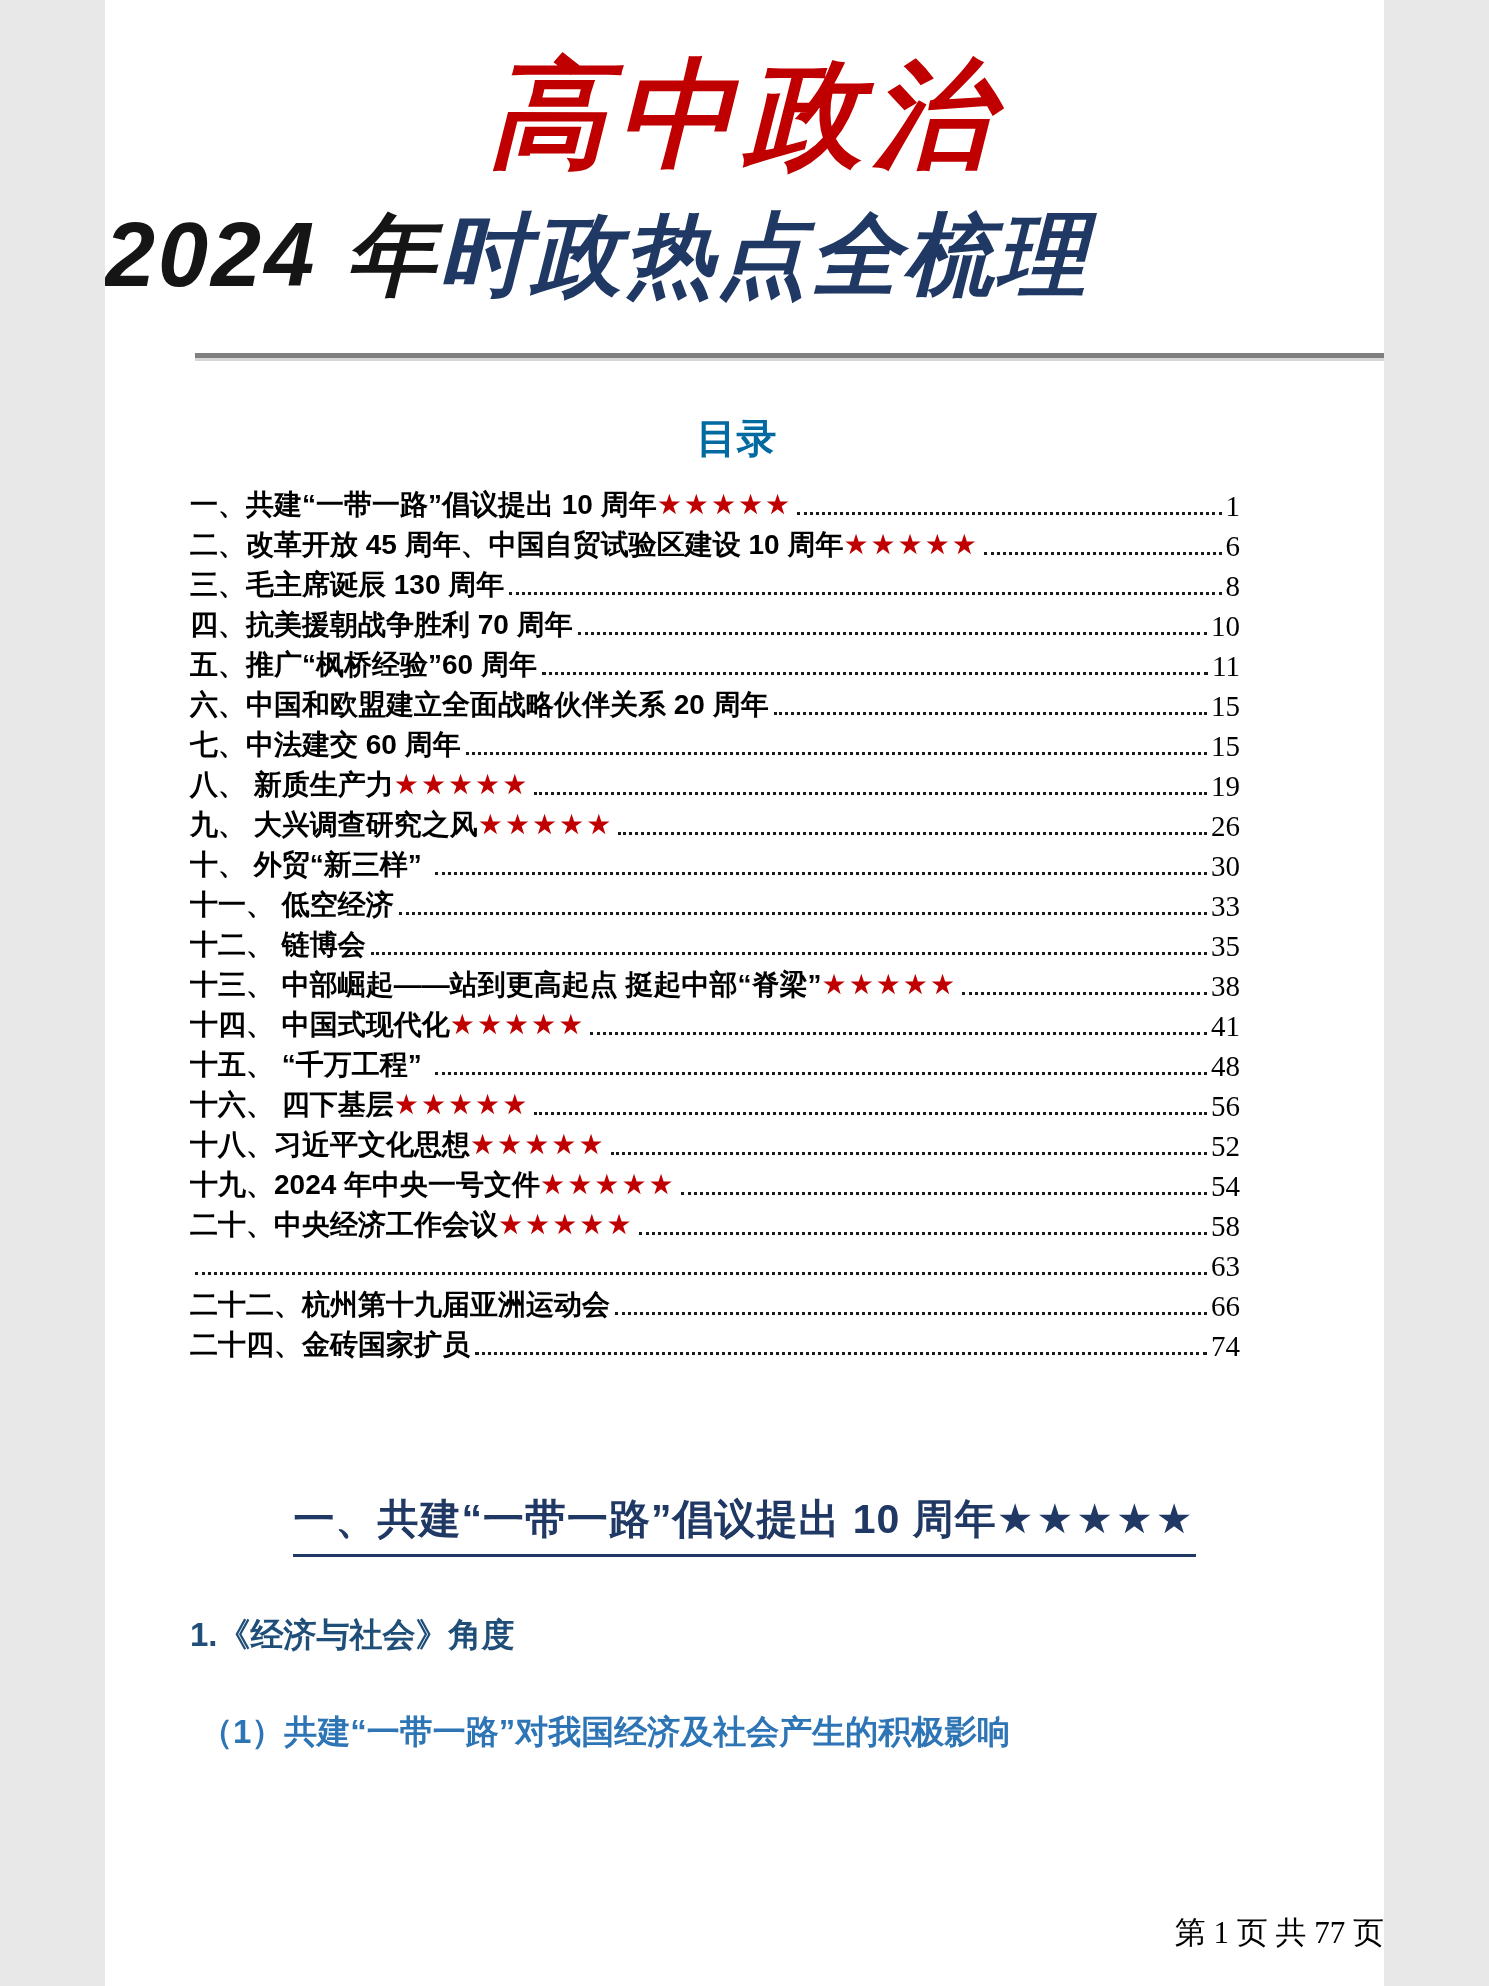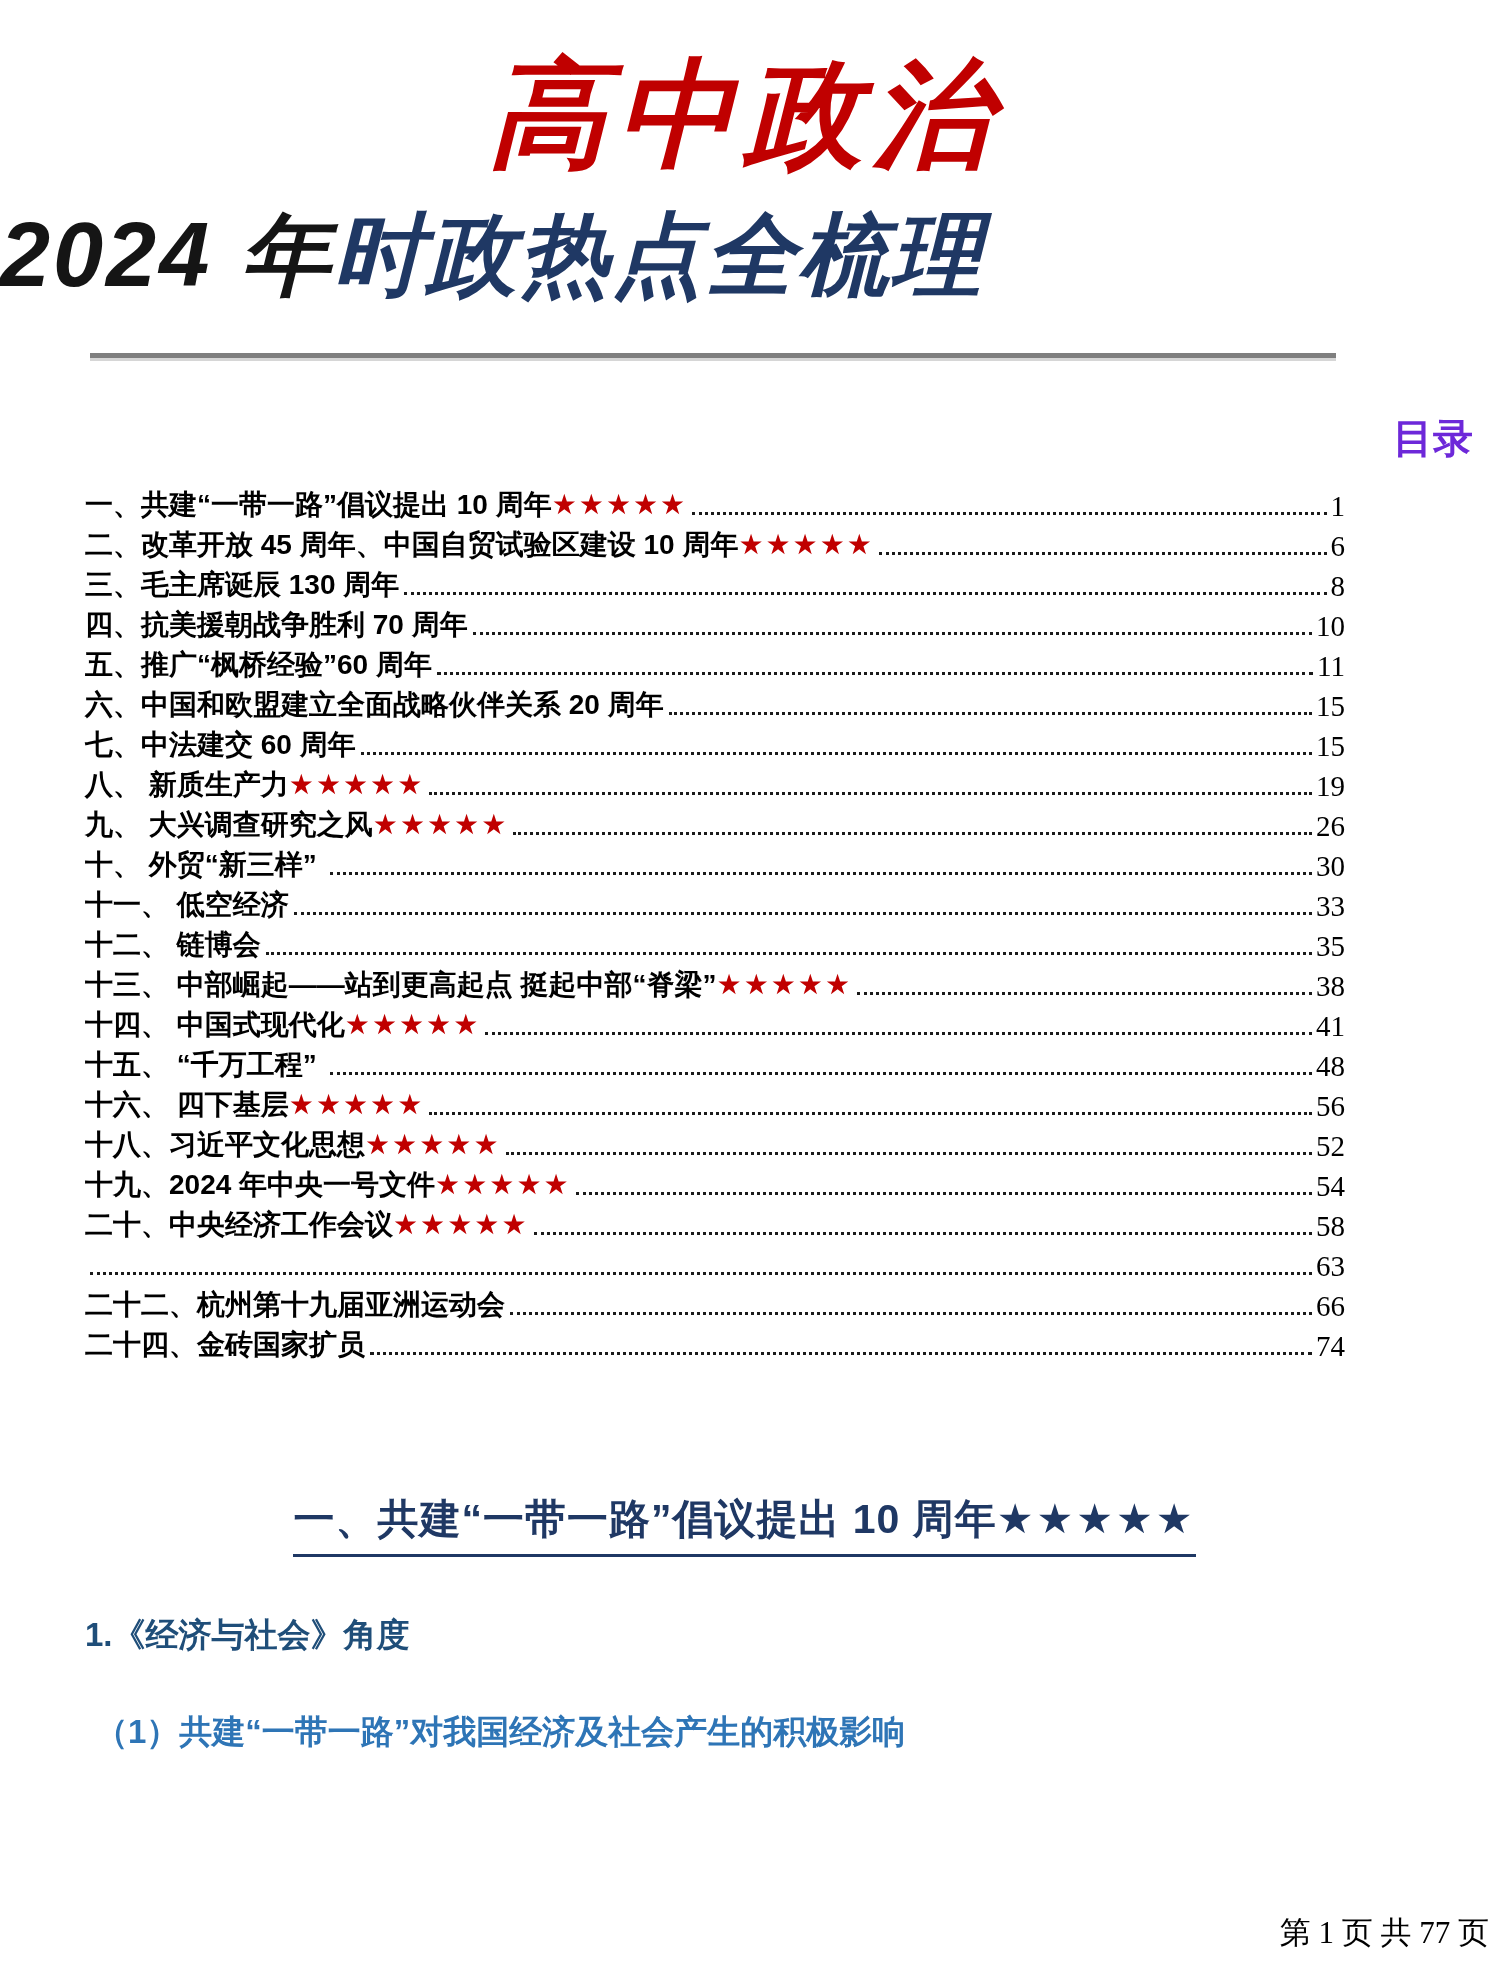--- a/index.html
+++ b/index.html
@@ -1,18 +1,18 @@
 <!DOCTYPE html>
 <html style="--red: #C00000; --navy: #1F3864; --blueDark: #1F4E79; --blue: #2E75B6;"><head>
 <meta charset="utf-8">
 <style>
   html, body { margin: 0; padding: 0; background: #e8e8e8; }
   .page {
     position: relative;
-    width: 1489px;
+    width: 1279px;
     height: 1986px;
     margin: 0 auto;
     background: #ffffff;
     font-family: "Liberation Sans", "DejaVu Sans", sans-serif;
     color: #000;
     overflow: hidden;
   }
   .main-title {
     margin: 0;
     padding-top: 42px;
@@ -38,24 +38,24 @@
   .subtitle .sub-navy  { color: var(--navy, #1F3864); }
   .divider {
     margin: 46px 0 0 90px;
     width: 1246px;
     height: 5px;
     background: #7f7f7f;
     border-bottom: 3px solid #d6d6d6;
   }
   .toc-heading {
     margin: 50px 16px 18px 0;
-    text-align: right;
+    text-align: center;
     font-size: 40px;
     font-weight: 700;
-    color: #6d28d9;
+    color: #0369a1;
   }
   .toc {
     margin: 0 144px 0 85px;
   }
   .toc-row {
     display: flex;
     align-items: flex-end;
     height: 40px;
     font-size: 28px;
     font-weight: 700;

